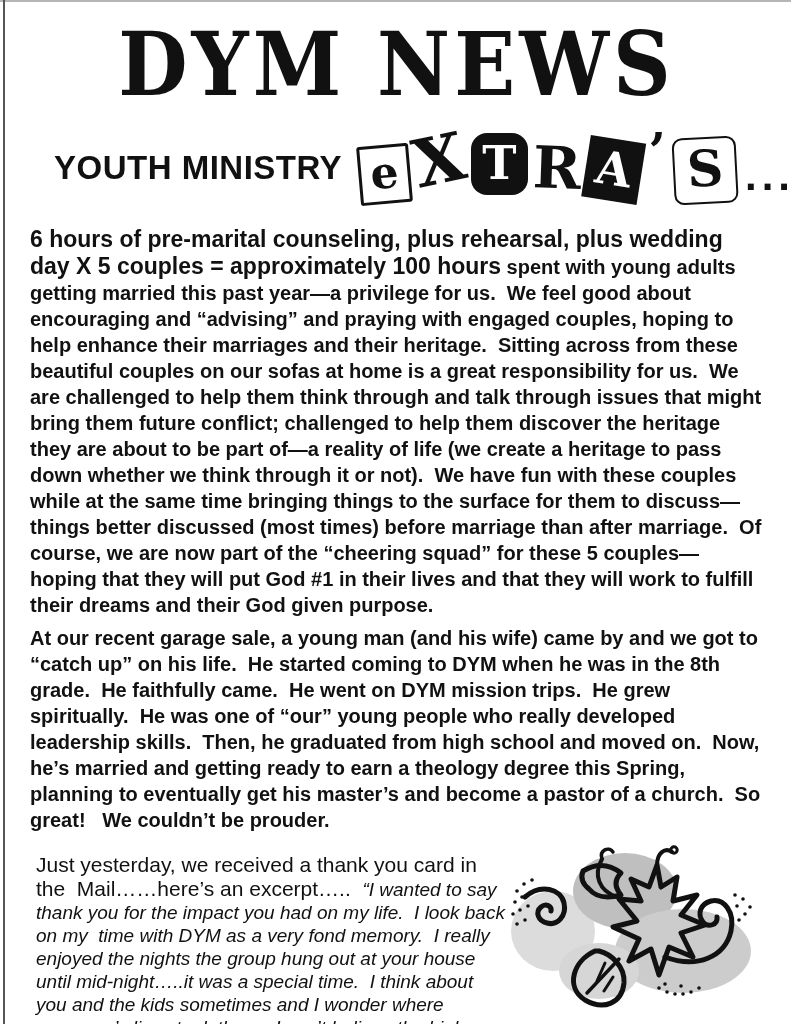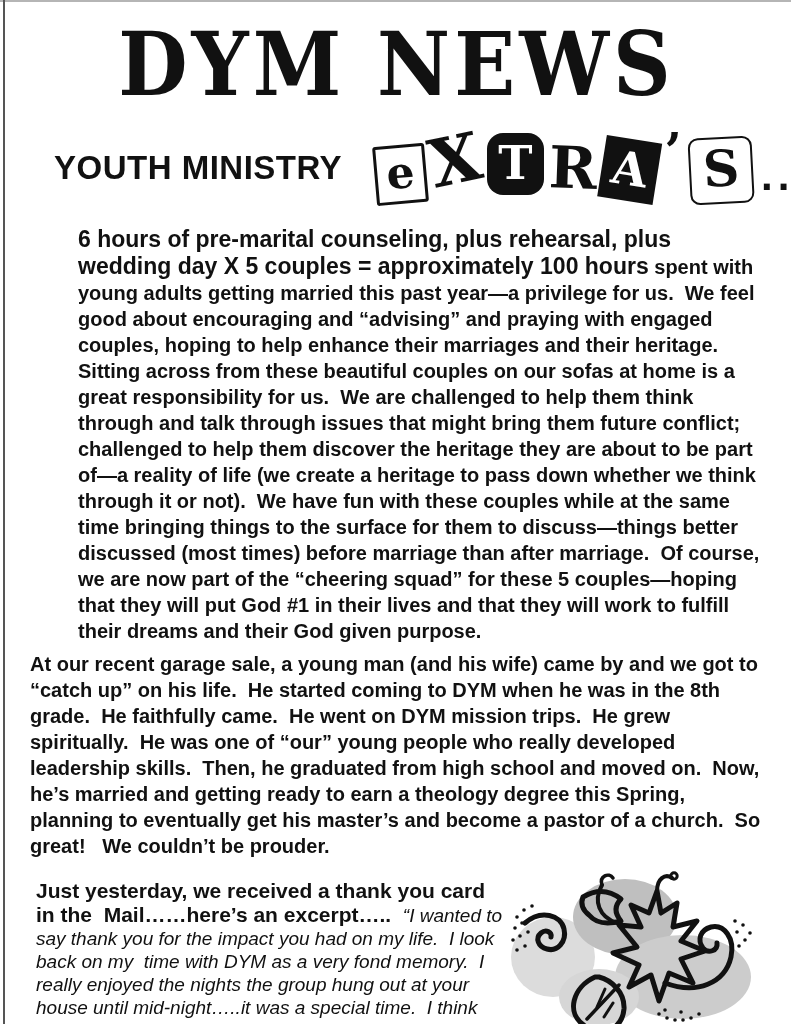--- a/index.html
+++ b/index.html
@@ -37,21 +37,21 @@
   .subtitle-row {
     display: flex; align-items: center;
     margin: 26px 0 0 24px;
     height: 84px;
   }
   .subtitle-label {
     font-weight: bold;
     font-size: 33px;
     letter-spacing: 0.5px;
     white-space: nowrap;
-    margin-right: 32px;
+    margin-right: 16px;
   }
   .ransom { display: flex; align-items: center; gap: 5px; }
   .tile {
     display: inline-block;
     font-family: "DejaVu Serif", serif;
     font-weight: bold;
     line-height: 1;
   }
   .r0 { 
     border: 3px solid #111; background: #fff;
@@ -99,32 +99,32 @@
   }
 
   
   .para {
     white-space: pre-wrap;
     font-weight: bold;
     font-size: 20px;
     line-height: 26px;
     margin: 0;
   }
-  .p1 { margin-top: 16px; margin-left: 48px; }
+  .p1 { margin-top: 16px; }
   .p1-lead { font-size: 23px; }
   .p2 { margin-top: 7px; }
 
   .p3-row { display: flex; margin-top: 20px; }
   .p3-text {
     flex: 1;
     padding-left: 6px;
     white-space: pre-wrap;
     line-height: 23px;
   }
-  .p3-lead { font-weight: bold; font-size: 21px; }
+  .p3-lead { font-weight: normal; font-size: 21px; }
   .p3-quote { font-style: italic; font-weight: normal; font-size: 19px; }
 
   .p3-art { width: 256px; flex: 0 0 256px; position: relative; margin-top: -18px; }
   .leaves { display: block; }
 </style>
 </head>
 <body>
 
 <div class="edge-top"></div>
 <div class="edge-left"></div>

